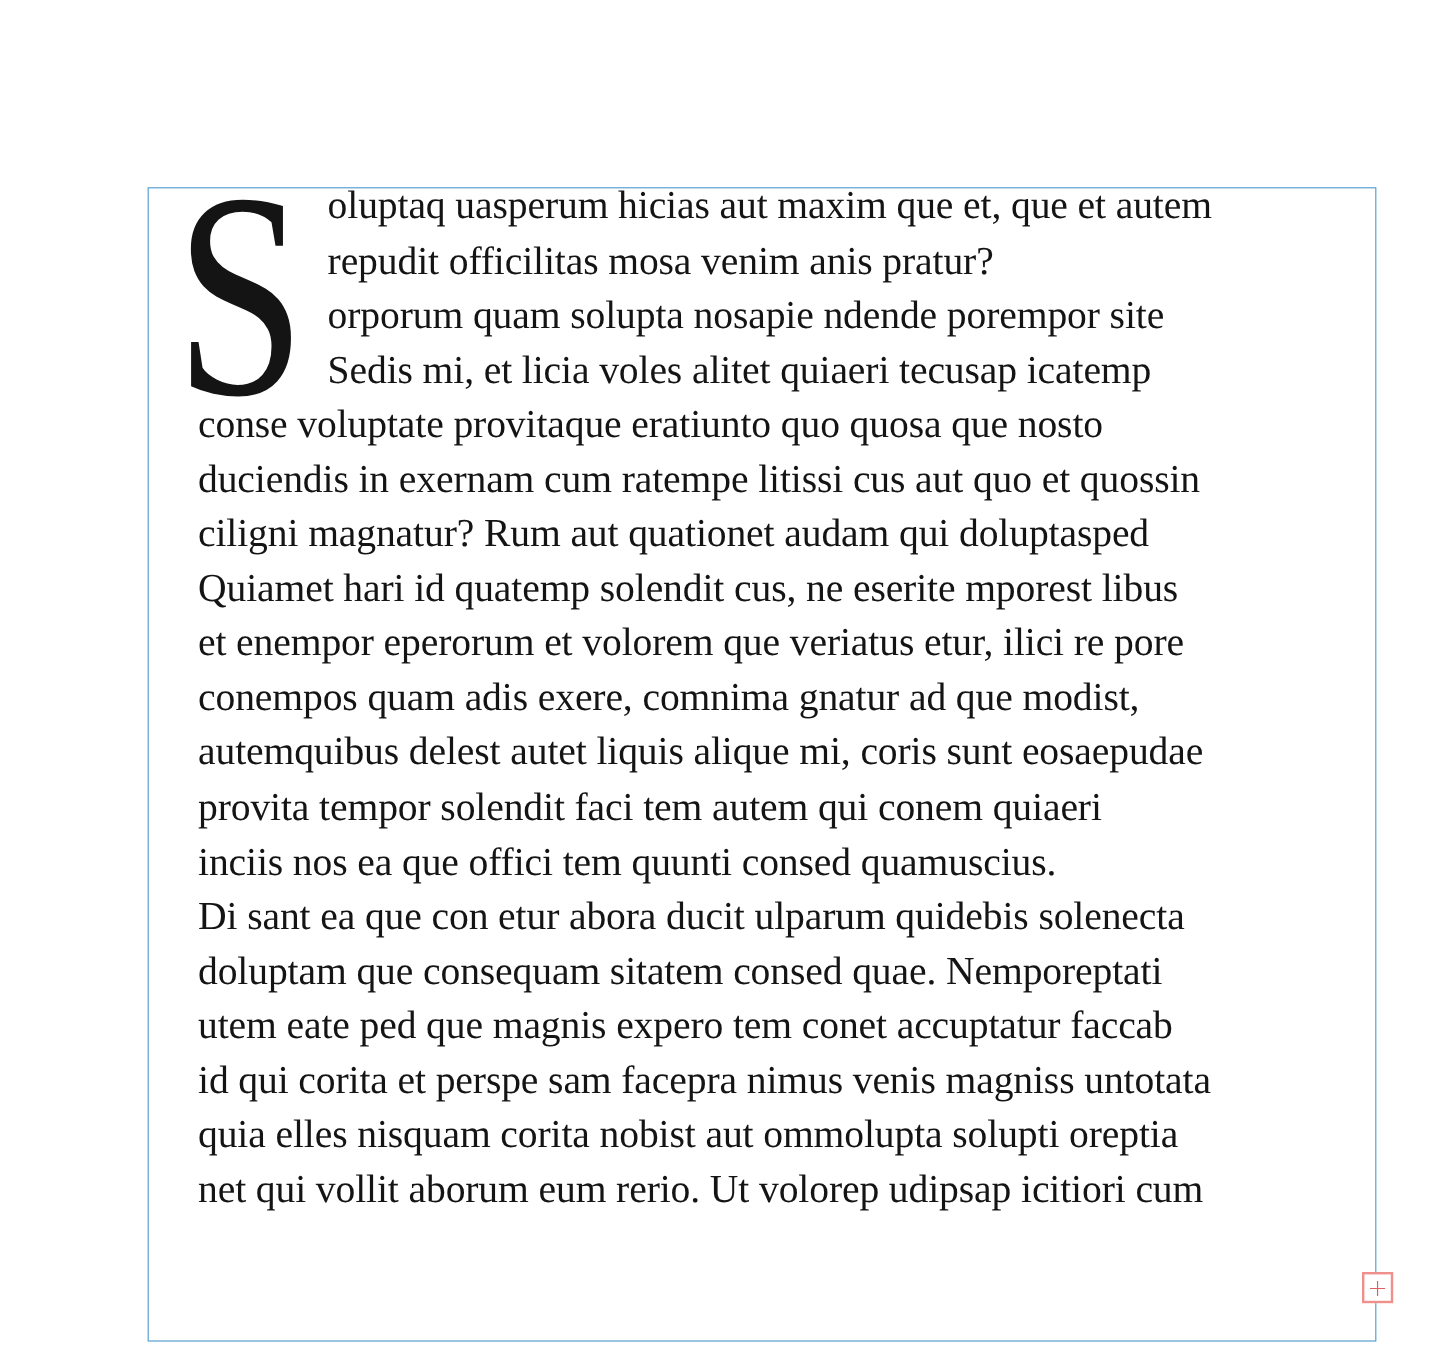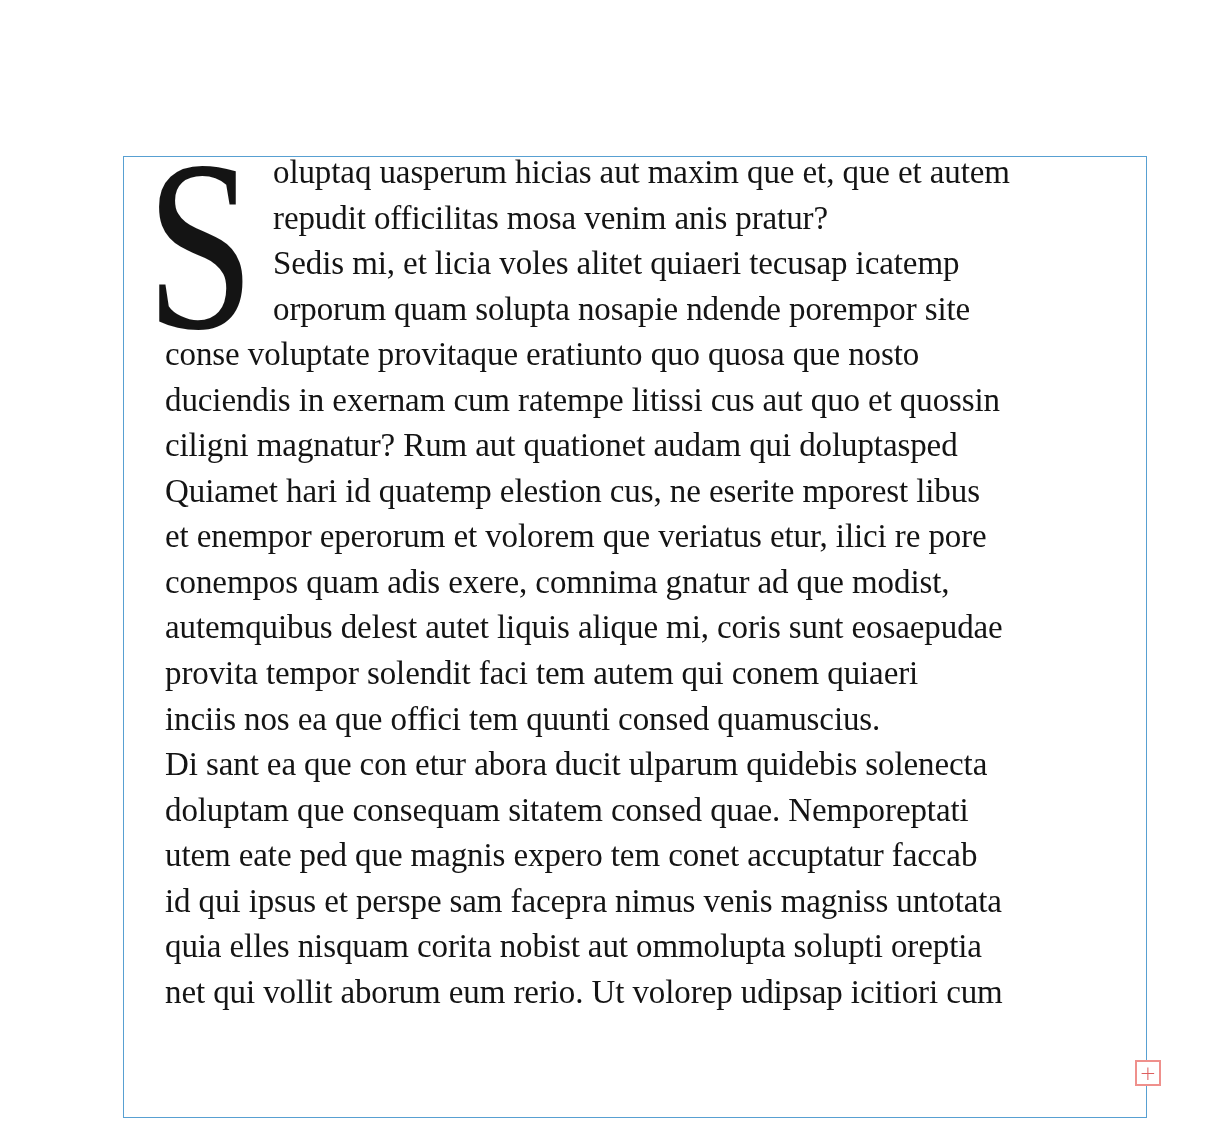--- a/index.html
+++ b/index.html
@@ -70,35 +70,35 @@
 </style>
 </head>
 <body>
 
 <div class="canvas">
   <div class="frame">
     <span class="dropcap">S</span>
     <div class="textblock">
         <div class="line indent">oluptaq uasperum hicias aut maxim que et, que et autem</div>
         <div class="line indent">repudit officilitas mosa venim anis pratur?</div>
+        <div class="line indent">orporum quam solupta nosapie ndende porempor site</div>
         <div class="line indent">Sedis mi, et licia voles alitet quiaeri tecusap icatemp</div>
-        <div class="line indent">orporum quam solupta nosapie ndende porempor site</div>
         <div class="line">conse voluptate provitaque eratiunto quo quosa que nosto</div>
         <div class="line">duciendis in exernam cum ratempe litissi cus aut quo et quossin</div>
         <div class="line">ciligni magnatur? Rum aut quationet audam qui doluptasped</div>
-        <div class="line">Quiamet hari id quatemp elestion cus, ne eserite mporest libus</div>
+        <div class="line">Quiamet hari id quatemp solendit cus, ne eserite mporest libus</div>
         <div class="line">et enempor eperorum et volorem que veriatus etur, ilici re pore</div>
         <div class="line">conempos quam adis exere, comnima gnatur ad que modist,</div>
         <div class="line">autemquibus delest autet liquis alique mi, coris sunt eosaepudae</div>
         <div class="line">provita tempor solendit faci tem autem qui conem quiaeri</div>
         <div class="line">inciis nos ea que offici tem quunti consed quamuscius.</div>
         <div class="line">Di sant ea que con etur abora ducit ulparum quidebis solenecta</div>
         <div class="line">doluptam que consequam sitatem consed quae. Nemporeptati</div>
         <div class="line">utem eate ped que magnis expero tem conet accuptatur faccab</div>
-        <div class="line">id qui ipsus et perspe sam facepra nimus venis magniss untotata</div>
+        <div class="line">id qui corita et perspe sam facepra nimus venis magniss untotata</div>
         <div class="line">quia elles nisquam corita nobist aut ommolupta solupti oreptia</div>
         <div class="line">net qui vollit aborum eum rerio. Ut volorep udipsap icitiori cum</div>
       </div>
     <div class="overset">
       <span class="plus">+</span>
     </div>
   </div>
 </div>
 
 </body></html>

